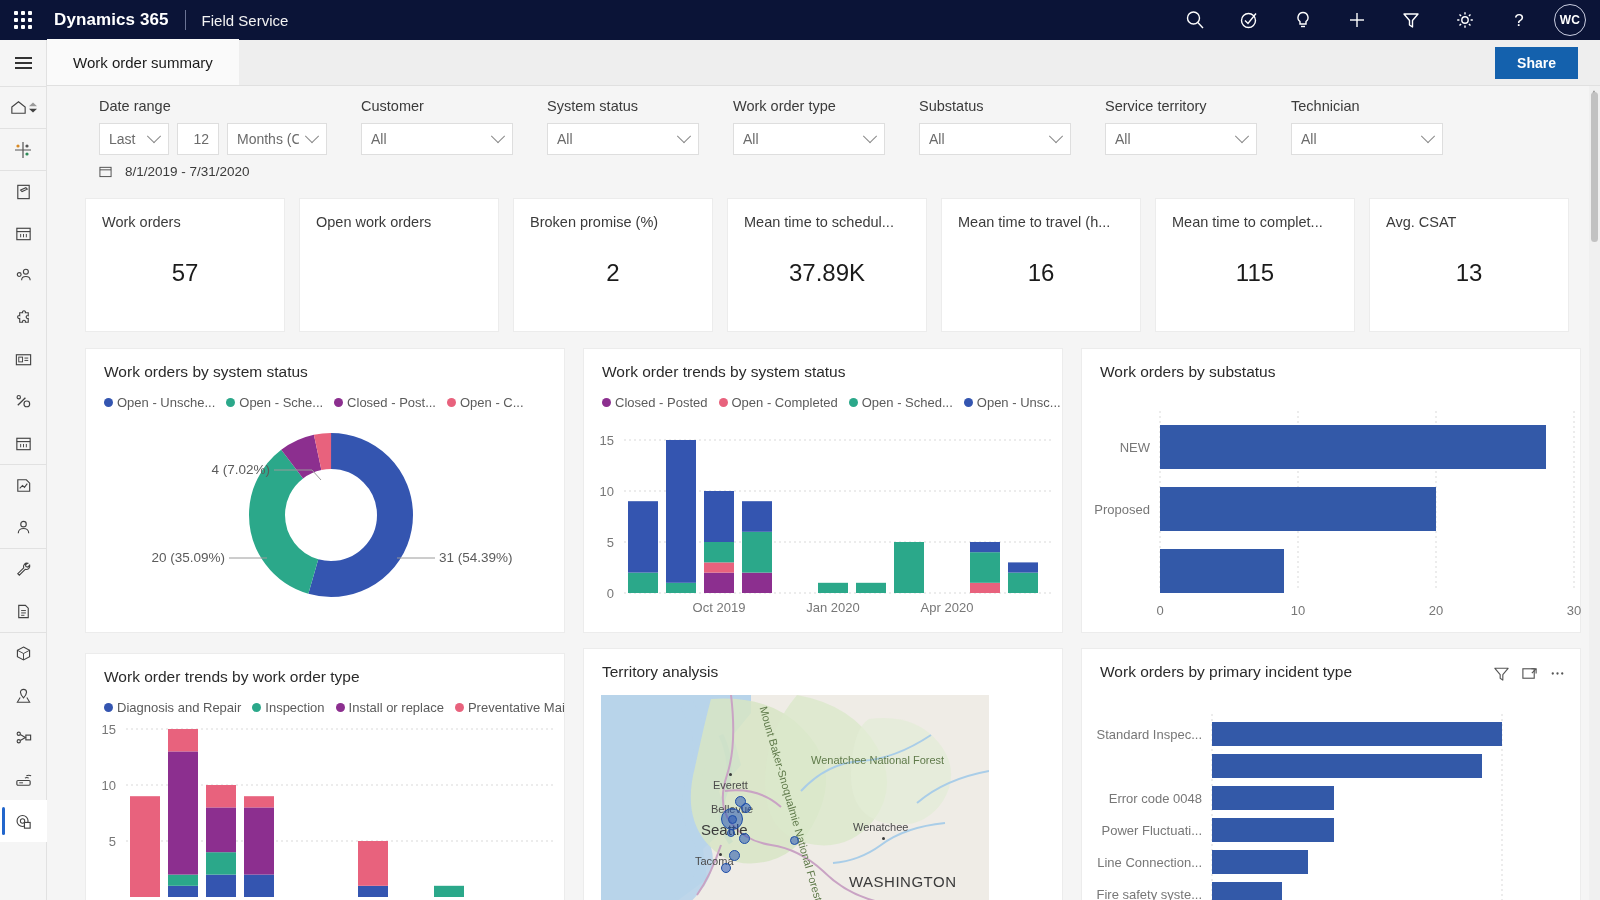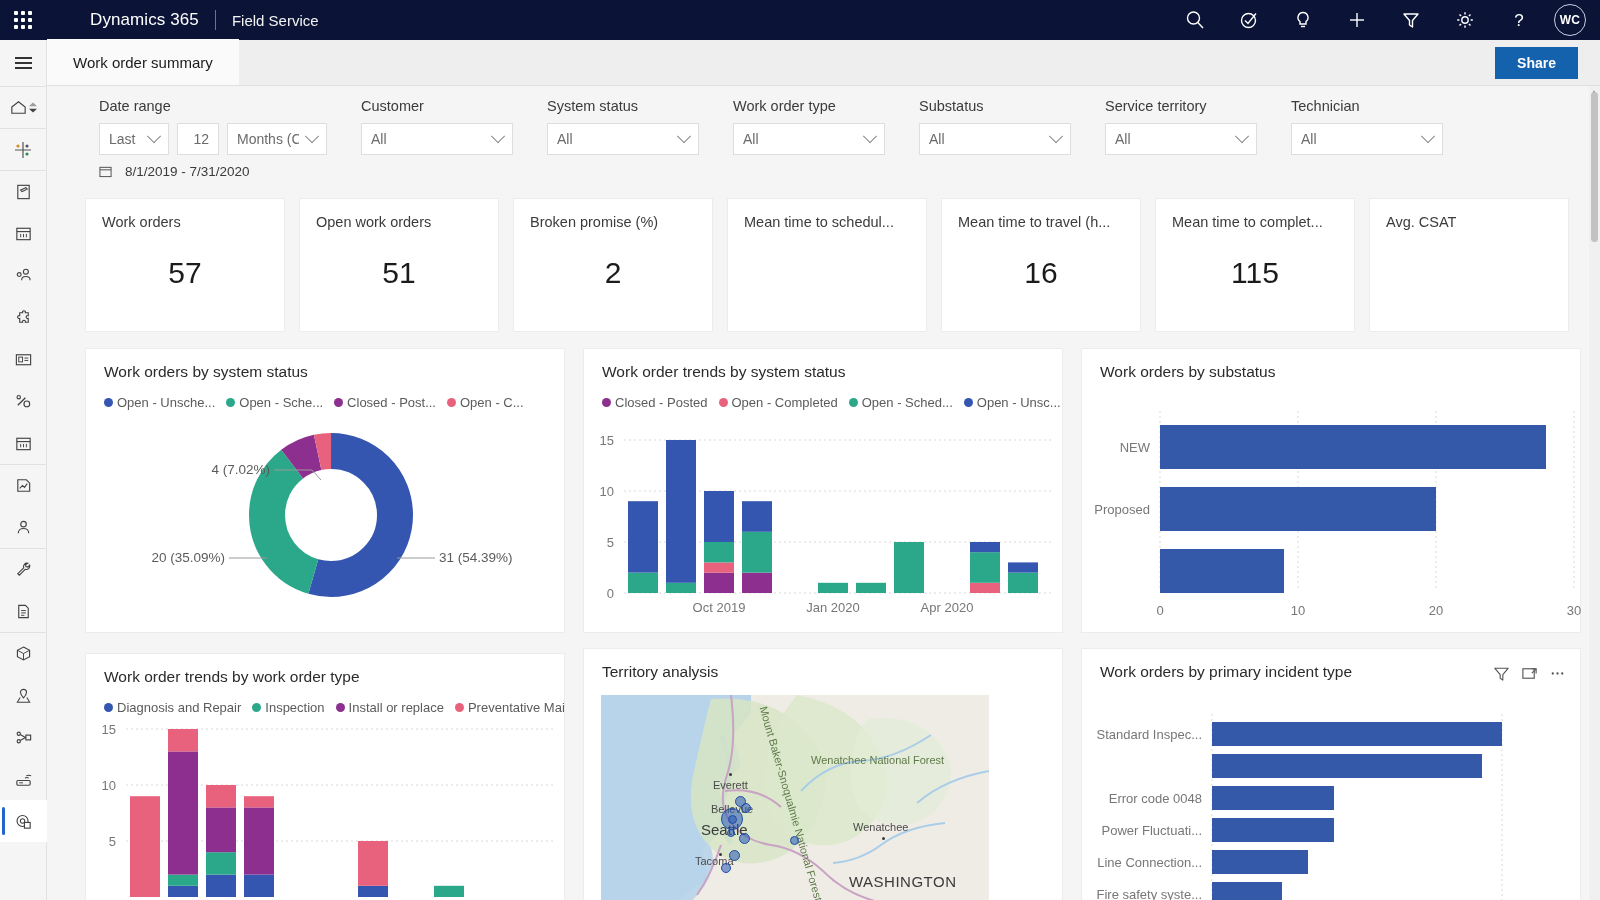--- a/index.html
+++ b/index.html
@@ -11,21 +11,21 @@
 
   
   .topbar {
     position: absolute; top: 0; left: 0; width: 1600px; height: 40px;
     background: #0b1437; display: flex; align-items: center;
     color: #ffffff;
   }
   .waffle { width: 46px; display: flex; justify-content: center; align-items: center; cursor: pointer; }
   .waffle-grid { display: grid; grid-template-columns: repeat(3, 4px); gap: 3px; }
   .waffle-grid i { width: 4px; height: 4px; background: #ffffff; border-radius: 1px; display: block; }
-  .brand { font-size: 17px; font-weight: normal; letter-spacing: .1px; padding-left: 8px; margin-left: 36px; }
+  .brand { font-size: 17px; font-weight: bold; letter-spacing: .1px; padding-left: 8px; }
   .brand-div { width: 1px; height: 20px; background: #6b7394; margin: 0 16px; }
   .app-name { font-size: 15px; font-weight: normal; color: #f3f3f3; }
   .top-actions { margin-left: auto; display: flex; align-items: center; gap: 0; padding-right: 14px; }
   .top-icon {
     width: 54px; height: 40px; display: flex; align-items: center; justify-content: center;
     cursor: pointer;
   }
   .top-icon svg { display: block; }
   .avatar {
     width: 32px; height: 32px; border-radius: 50%; border: 1.4px solid #c9cde0;
@@ -111,21 +111,21 @@
   .kpis { position: absolute; top: 112px; left: 38px; display: flex; gap: 14px; }
   .kpi {
     width: 200px; height: 134px; background: #fff; border: 1px solid #ececec;
     padding: 15px 16px 0 16px; display: flex; flex-direction: column;
   }
   .kpi-title {
     font-size: 14.5px; color: #3b3b3b; white-space: nowrap; overflow: hidden;
   }
   .kpi-value {
     flex: 1; display: flex; align-items: center; justify-content: center;
-    font-size: 30px; color: #1b1b1b; padding-bottom: 16px;
+    font-size: 24px; color: #1b1b1b; padding-bottom: 16px;
   }
 
   
   .panel { position: absolute; background: #fff; border: 1px solid #ececec; }
   .panel-title {
     font-size: 15.5px; color: #2b2b2b; padding: 14px 18px 0 18px;
   }
   .panel-head { display: flex; align-items: flex-start; }
   .panel-tools { margin-left: auto; display: flex; align-items: center; gap: 11px; padding: 16px 14px 0 0; }
   .panel-tools span { cursor: pointer; color: #555; }
@@ -449,39 +449,40 @@
     <span>8/1/2019 - 7/31/2020</span>
   </div>
 
   <div class="kpis">
     <div class="kpi">
       <div class="kpi-title">Work orders</div>
       <div class="kpi-value">57</div>
     </div>
     <div class="kpi">
       <div class="kpi-title">Open work orders</div>
-      <div class="kpi-value">51</div>
     </div>
     <div class="kpi">
       <div class="kpi-title">Broken promise (%)</div>
       <div class="kpi-value">2</div>
     </div>
     <div class="kpi">
       <div class="kpi-title">Mean time to schedul...</div>
+      <div class="kpi-value">37.89K</div>
     </div>
     <div class="kpi">
       <div class="kpi-title">Mean time to travel (h...</div>
       <div class="kpi-value">16</div>
     </div>
     <div class="kpi">
       <div class="kpi-title">Mean time to complet...</div>
       <div class="kpi-value">115</div>
     </div>
     <div class="kpi">
       <div class="kpi-title">Avg. CSAT</div>
+      <div class="kpi-value">13</div>
     </div>
   </div>
 
   <div class="panel" style="left:38px; top:262px; width:480px; height:285px;">
     <div class="panel-title">Work orders by system status</div>
     <div class="legend">
       <span class="legend-item">
         <i class="dot" style="background:#3455b0"></i>
         <span>Open - Unsche...</span>
       </span>

